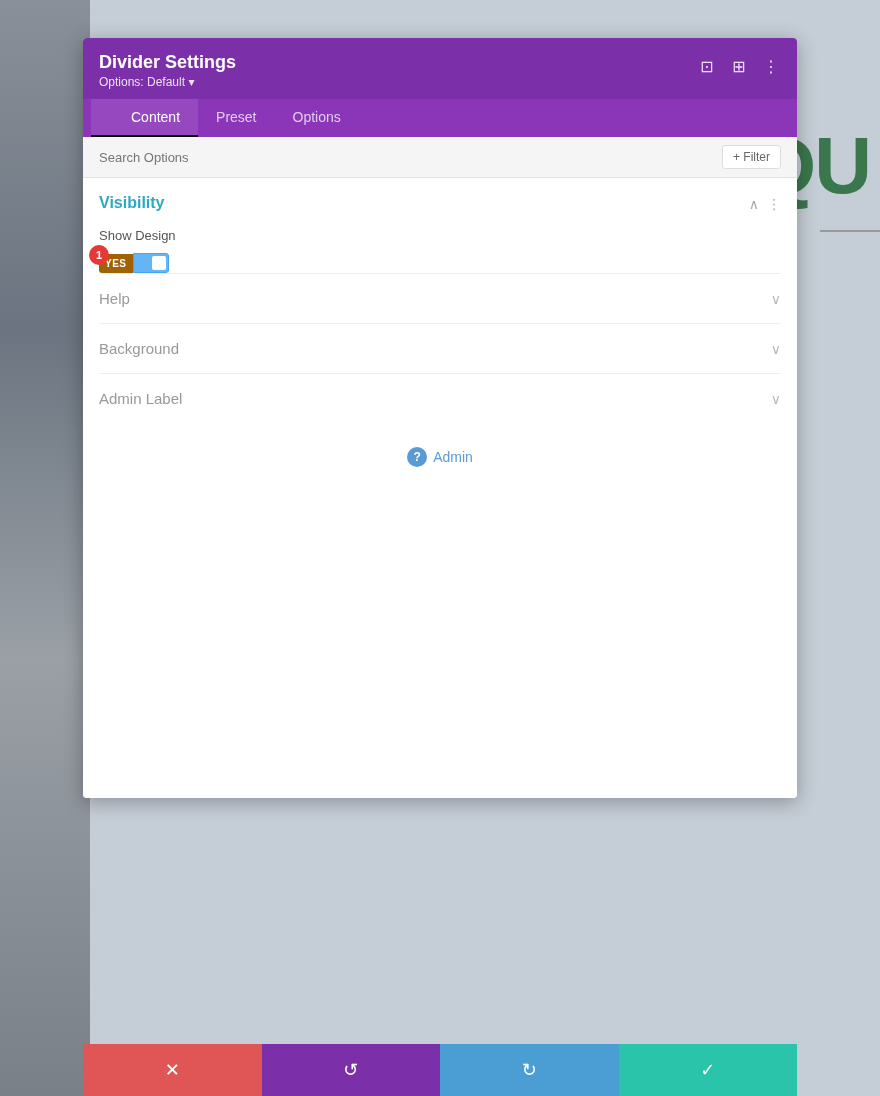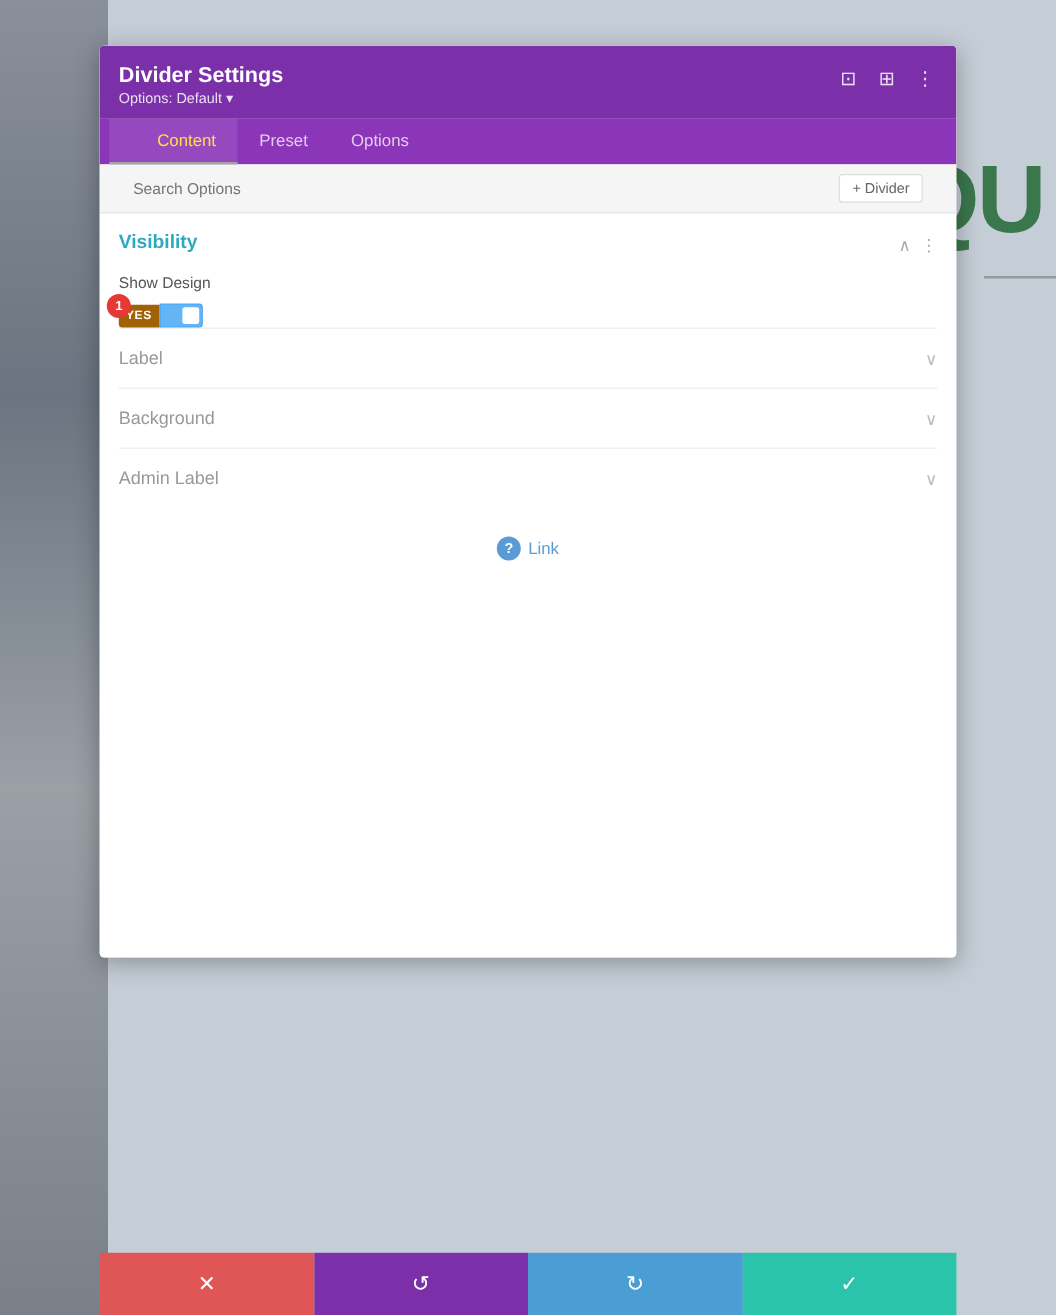--- a/index.html
+++ b/index.html
@@ -116,30 +116,30 @@
     .tab {
       padding: 10px 18px;
       color: rgba(255,255,255,0.75);
       font-size: 14px;
       cursor: pointer;
       border-bottom: 2px solid transparent;
       transition: all 0.2s;
     }
 
     .tab.active {
-      color: #fde047;
-      border-bottom: 2px solid #a3a3a3;
+      color: #ffffff;
+      border-bottom: 2px solid #000000;
       background: rgba(255,255,255,0.1);
       padding-left: 40px;
     }
 
     
     .search-bar {
       background: #f5f5f5;
-      padding: 8px 28px;
+      padding: 8px 16px;
       display: flex;
       align-items: center;
       justify-content: space-between;
       border-bottom: 1px solid #e0e0e0;
     }
 
     .search-input {
       background: transparent;
       border: none;
       outline: none;
@@ -366,21 +366,21 @@
     <div class="tab">
       <span>Preset</span>
     </div>
     <div class="tab">
       <span>Options</span>
     </div>
   </div>
 
   <div class="search-bar">
     <input class="search-input" type="text" placeholder="Search Options" style="">
-    <button class="filter-btn">+ Divider</button>
+    <button class="filter-btn">+ Filter</button>
   </div>
 
   <div class="content-area">
 
     <div>
       <div class="section-header">
         <span class="section-title">Visibility</span>
         <div class="section-header-icons">
           <span class="section-icon">∧</span>
           <span class="section-icon">⋮</span>
@@ -391,21 +391,21 @@
 
       <div class="toggle-container">
         <div class="badge-number">1</div>
         <div class="toggle-yes">YES</div>
         <div class="toggle-switch"></div>
       </div>
     </div>
 
     <div class="accordion-item">
       <div class="accordion-header">
-        <span class="accordion-title">Label</span>
+        <span class="accordion-title">Help</span>
         <span class="accordion-chevron">∨</span>
       </div>
     </div>
 
     <div class="accordion-item">
       <div class="accordion-header">
         <span class="accordion-title">Background</span>
         <span class="accordion-chevron">∨</span>
       </div>
     </div>
@@ -413,21 +413,21 @@
     <div class="accordion-item">
       <div class="accordion-header">
         <span class="accordion-title">Admin Label</span>
         <span class="accordion-chevron">∨</span>
       </div>
     </div>
 
     <div class="help-section">
       <button class="help-btn">
         <div class="help-icon">?</div>
-        <span>Link</span>
+        <span>Admin</span>
       </button>
     </div>
 
   </div>
 </div>
 
 <div class="bottom-toolbar">
   <button class="toolbar-btn cancel">✕</button>
   <button class="toolbar-btn reset">↺</button>
   <button class="toolbar-btn redo">↻</button>

